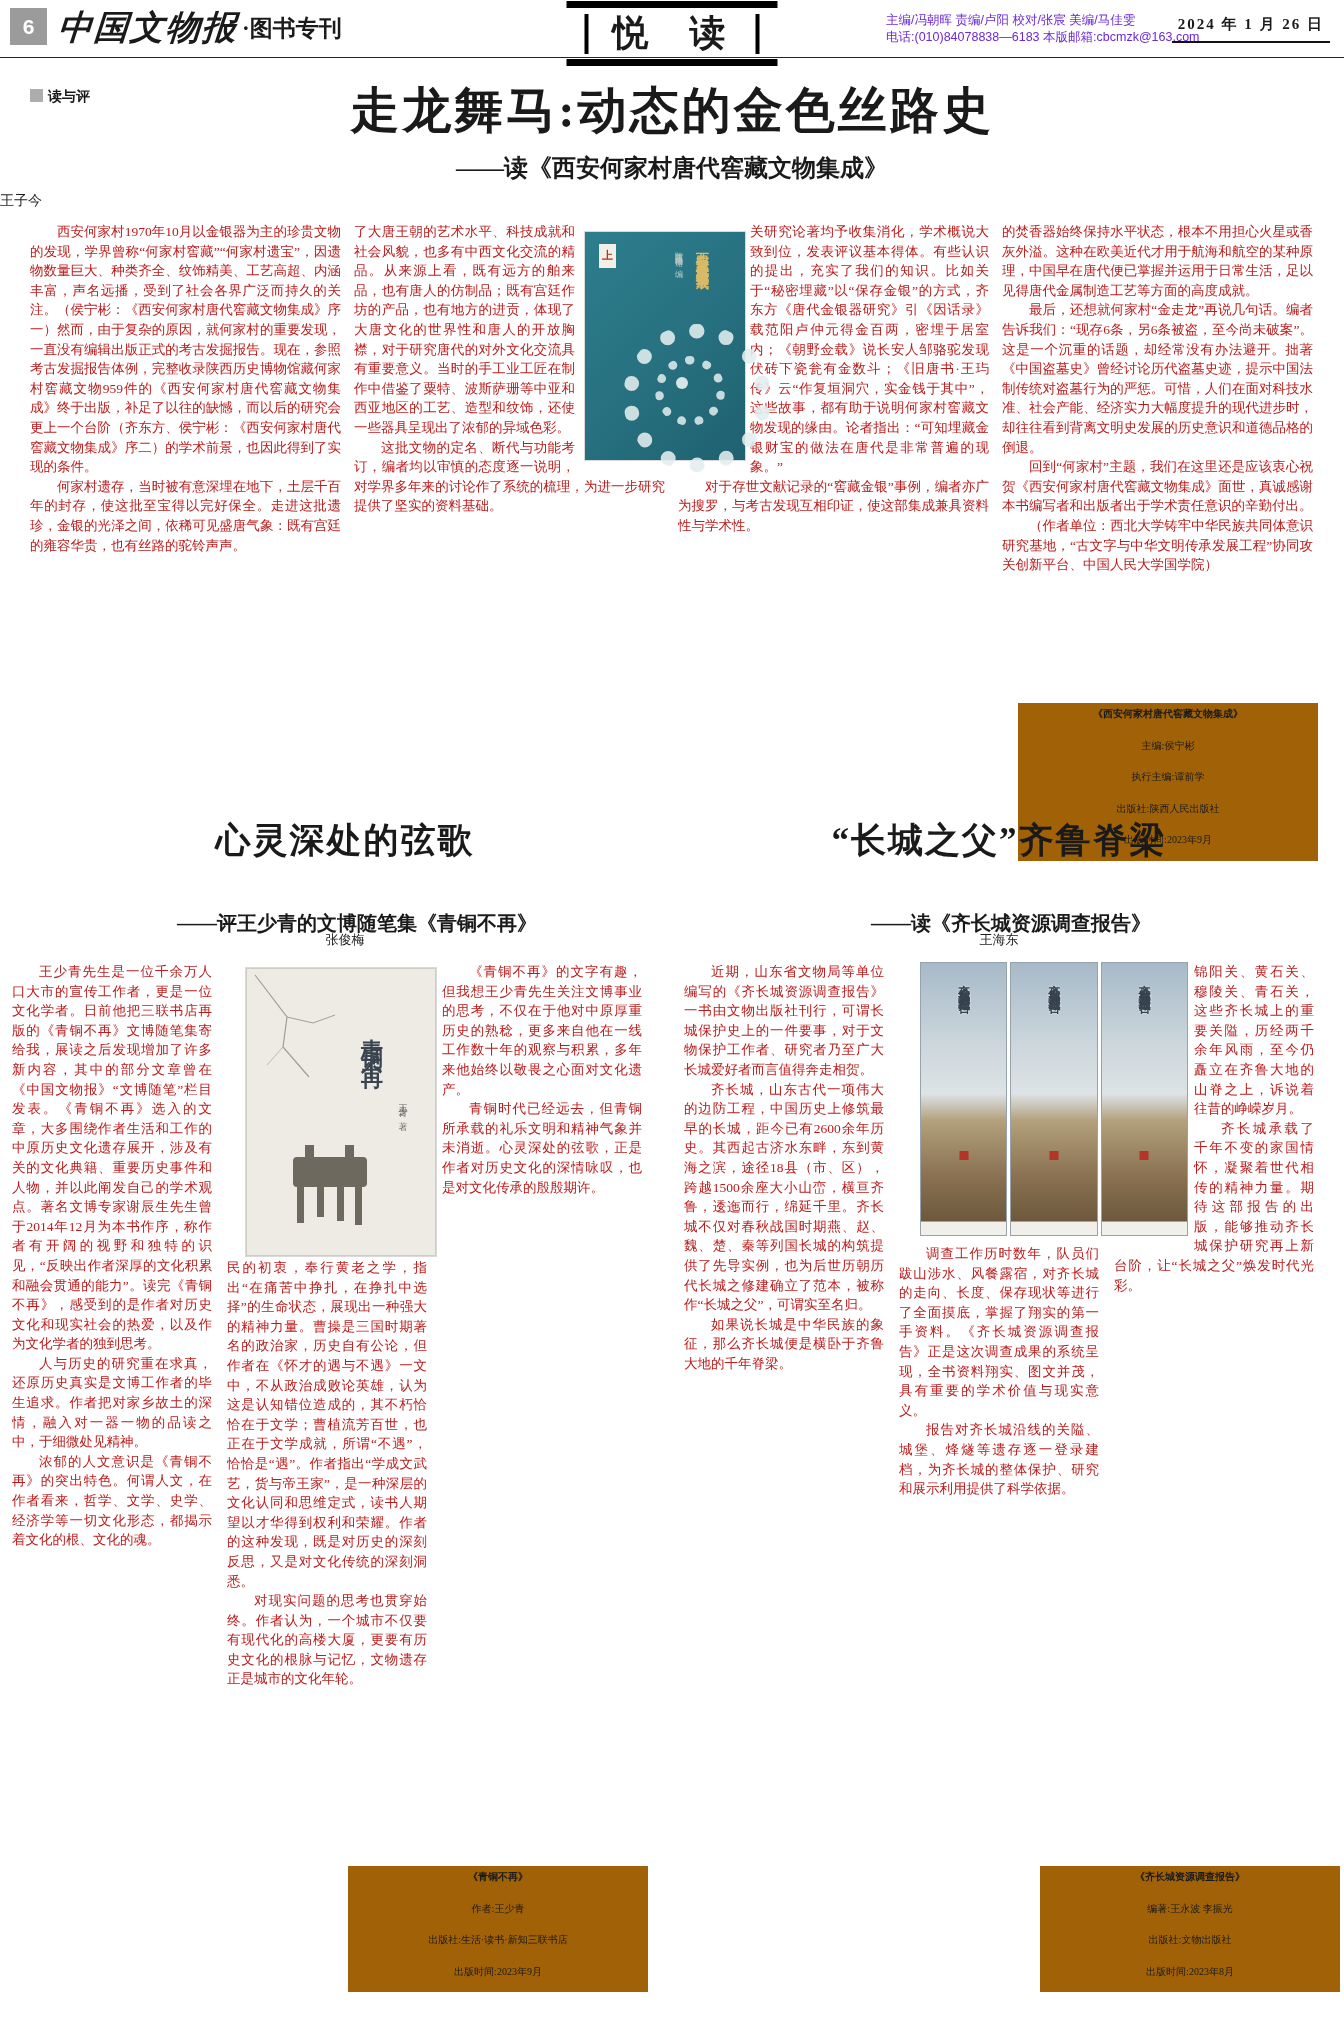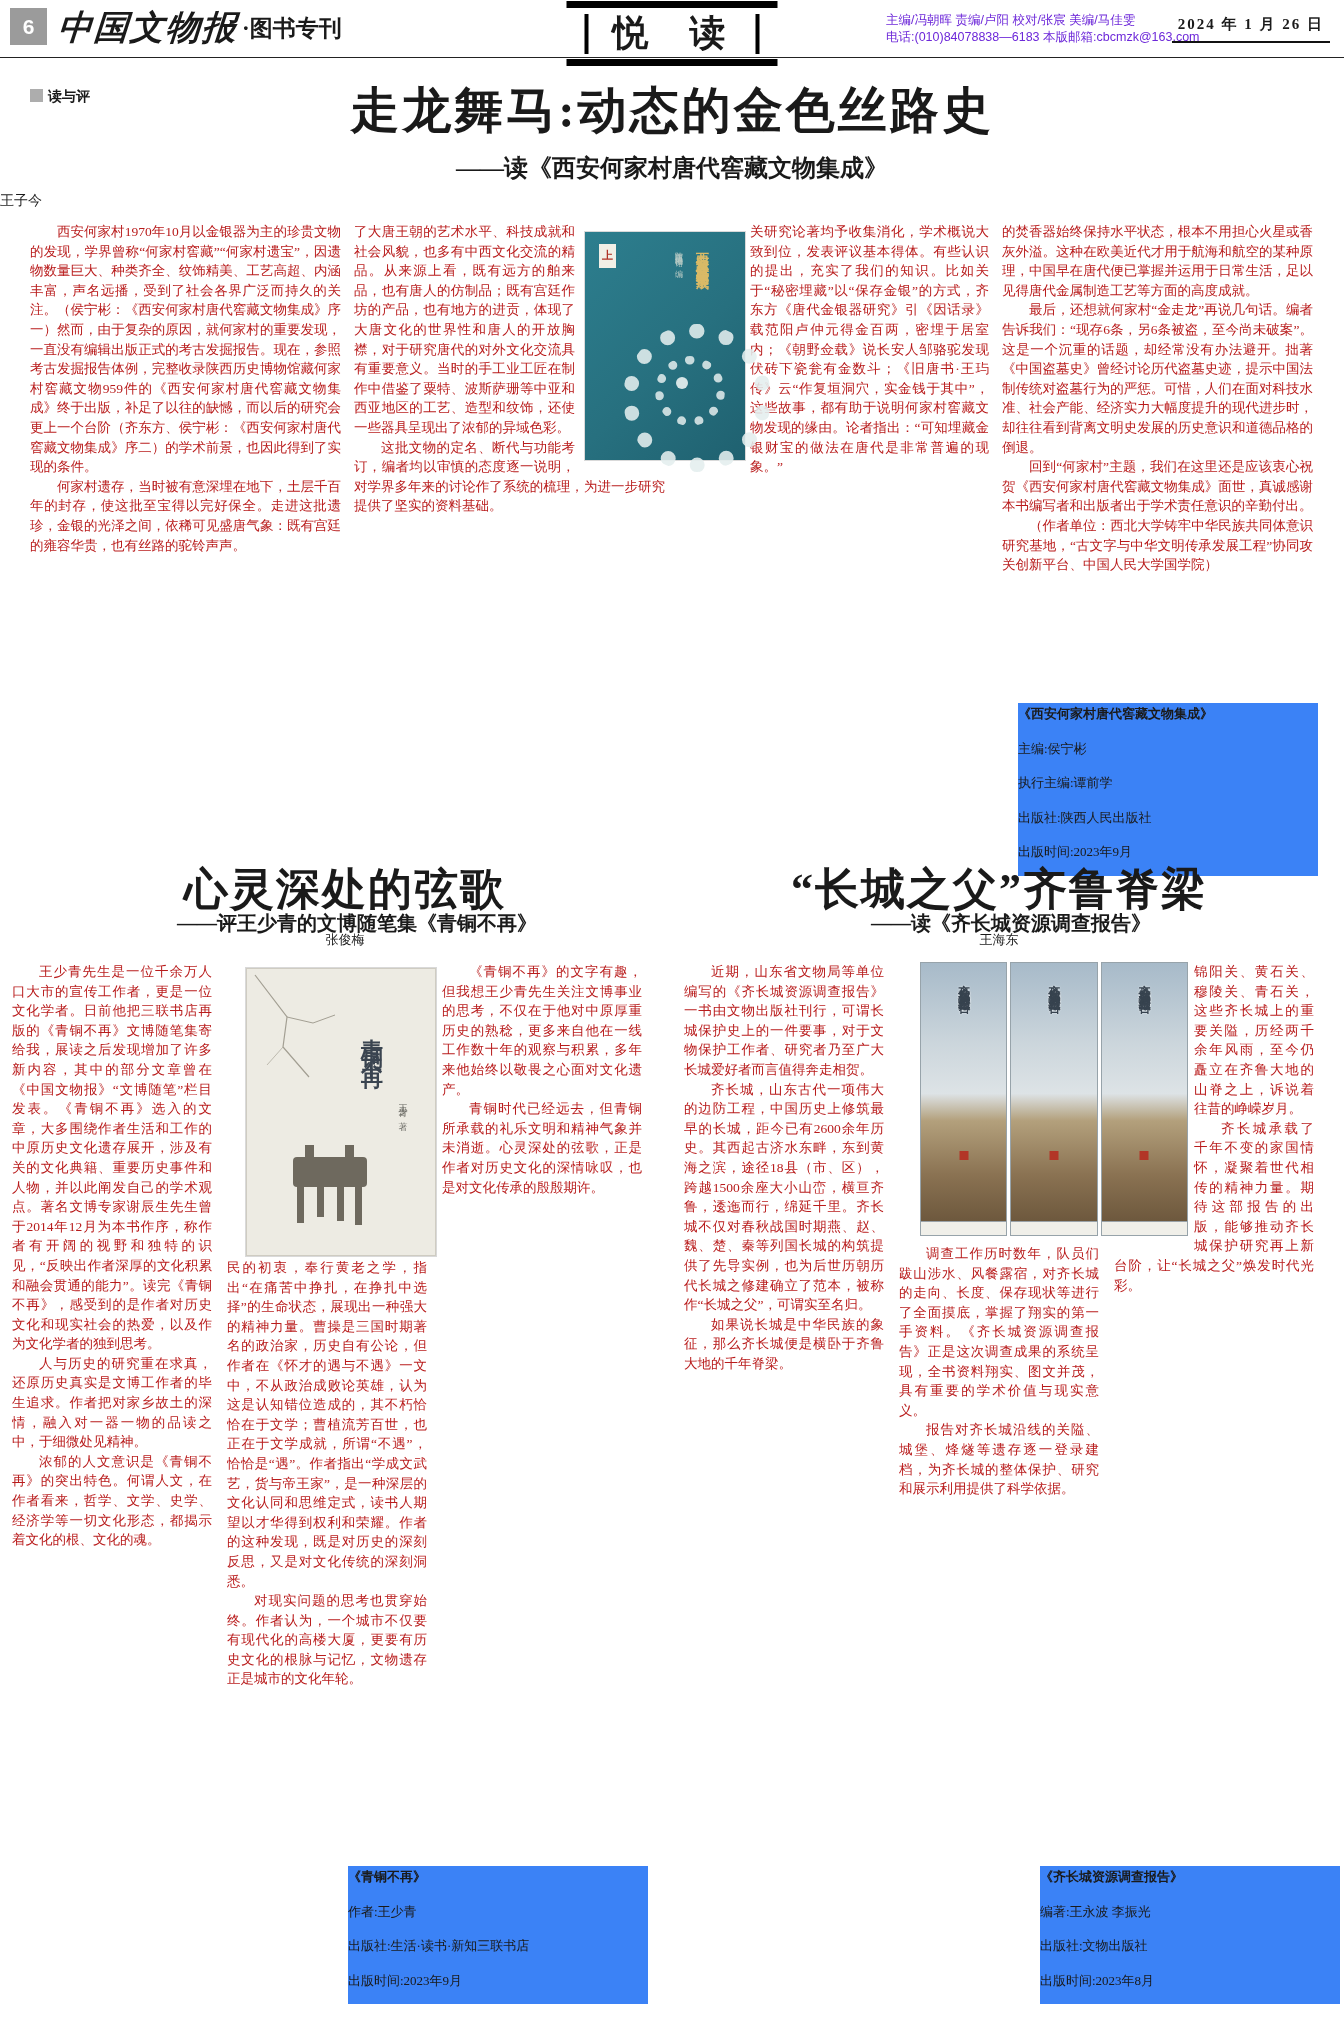--- a/index.html
+++ b/index.html
@@ -38,29 +38,29 @@
   .cols{position:absolute;display:flex;}
   .cols .col{overflow:hidden;text-align:justify;font-size:13.5px;line-height:19.6px;color:#b91c1c;}
   .cols .col p{margin:0;text-indent:2em;}
   .cols .col p.cont{text-indent:0;}
   .main-cols{left:30px;top:222px;width:1284px;height:578px;gap:13px;}
   .main-cols .col{width:311px;flex:0 0 311px;}
   .sp-r{float:right;width:90px;height:250px;}
   .sp-l{float:left;width:72px;height:250px;}
   .blk-sp{width:100%;}
   
-  .b-title{position:absolute;width:630px;text-align:center;font-size:44px;font-weight:900;letter-spacing:2px;margin:0;top:860px;}
+  .b-title{position:absolute;width:630px;text-align:center;font-size:35px;font-weight:900;letter-spacing:2px;margin:0;top:817px;}
   .b-sub{position:absolute;width:630px;text-align:center;font-size:20px;font-weight:700;margin:12px;top:898px;}
   .b-byline{position:absolute;width:630px;text-align:center;font-size:13px;top:931px;}
   .left-art{left:30px;} .right-art{left:684px;}
   .bot-cols{top:962px;width:630px;height:1008px;gap:15px;}
   .bot-cols.left-art{left:12px;justify-content:flex-end;} .bot-cols.right-art{left:684px;}
   .bot-cols .col{width:200px;flex:0 0 200px;}
   
-  .pubblock{position:absolute;width:300px;font-size:13px;line-height:21.5px;background:#3b82f6;}
+  .pubblock{position:absolute;width:300px;font-size:10px;line-height:21.5px;background:#a16207;text-align:center;}
   .pubblock .pb-title{font-weight:700;}
   
   .cover{position:absolute;box-shadow:0 0 0 1px rgba(0,0,0,.15);}
   .vtext{writing-mode:vertical-rl;text-orientation:upright;}
   
   .cover-main{left:585px;top:232px;width:160px;height:228px;
     background:linear-gradient(135deg,#2d7e8e 0%,#27707f 55%,#1f6170 100%);}
   .cm-badge{position:absolute;left:14px;top:12px;width:17px;height:24px;background:#f2efe6;
     color:#b03226;font-size:11px;font-weight:700;text-align:center;line-height:22px;}
   .cm-title{position:absolute;right:34px;top:10px;height:160px;color:#d9ba67;
@@ -127,20 +127,21 @@
         <div class="sp-r"></div>
         <div>
           <p class="cont">了大唐王朝的艺术水平、科技成就和社会风貌，也多有中西文化交流的精品。从来源上看，既有远方的舶来品，也有唐人的仿制品；既有宫廷作坊的产品，也有地方的进贡，体现了大唐文化的世界性和唐人的开放胸襟，对于研究唐代的对外文化交流具有重要意义。当时的手工业工匠在制作中借鉴了粟特、波斯萨珊等中亚和西亚地区的工艺、造型和纹饰，还使一些器具呈现出了浓郁的异域色彩。</p>
           <p>这批文物的定名、断代与功能考订，编者均以审慎的态度逐一说明，对学界多年来的讨论作了系统的梳理，为进一步研究提供了坚实的资料基础。</p>
         </div>
       </div>
     <div class="col">
         <div class="sp-l"></div>
         <div>
           <p class="cont">关研究论著均予收集消化，学术概说大致到位，发表评议基本得体。有些认识的提出，充实了我们的知识。比如关于“秘密埋藏”以“保存金银”的方式，齐东方《唐代金银器研究》引《因话录》载范阳卢仲元得金百两，密埋于居室内；《朝野佥载》说长安人邹骆驼发现伏砖下瓷瓮有金数斗；《旧唐书·王玙传》云“作复垣洞穴，实金钱于其中”，这些故事，都有助于说明何家村窖藏文物发现的缘由。论者指出：“可知埋藏金银财宝的做法在唐代是非常普遍的现象。”</p>
+          <p>对于存世文献记录的“窖藏金银”事例，编者亦广为搜罗，与考古发现互相印证，使这部集成兼具资料性与学术性。</p>
         </div>
       </div>
     <div class="col">
         <p class="cont">的焚香器始终保持水平状态，根本不用担心火星或香灰外溢。这种在欧美近代才用于航海和航空的某种原理，中国早在唐代便已掌握并运用于日常生活，足以见得唐代金属制造工艺等方面的高度成就。</p>
         <p>最后，还想就何家村“金走龙”再说几句话。编者告诉我们：“现存6条，另6条被盗，至今尚未破案”。这是一个沉重的话题，却经常没有办法避开。拙著《中国盗墓史》曾经讨论历代盗墓史迹，提示中国法制传统对盗墓行为的严惩。可惜，人们在面对科技水准、社会产能、经济实力大幅度提升的现代进步时，却往往看到背离文明史发展的历史意识和道德品格的倒退。</p>
         <p>回到“何家村”主题，我们在这里还是应该衷心祝贺《西安何家村唐代窖藏文物集成》面世，真诚感谢本书编写者和出版者出于学术责任意识的辛勤付出。</p>
         <p>（作者单位：西北大学铸牢中华民族共同体意识研究基地，“古文字与中华文明传承发展工程”协同攻关创新平台、中国人民大学国学院）</p>
       </div>
   </div>
 

